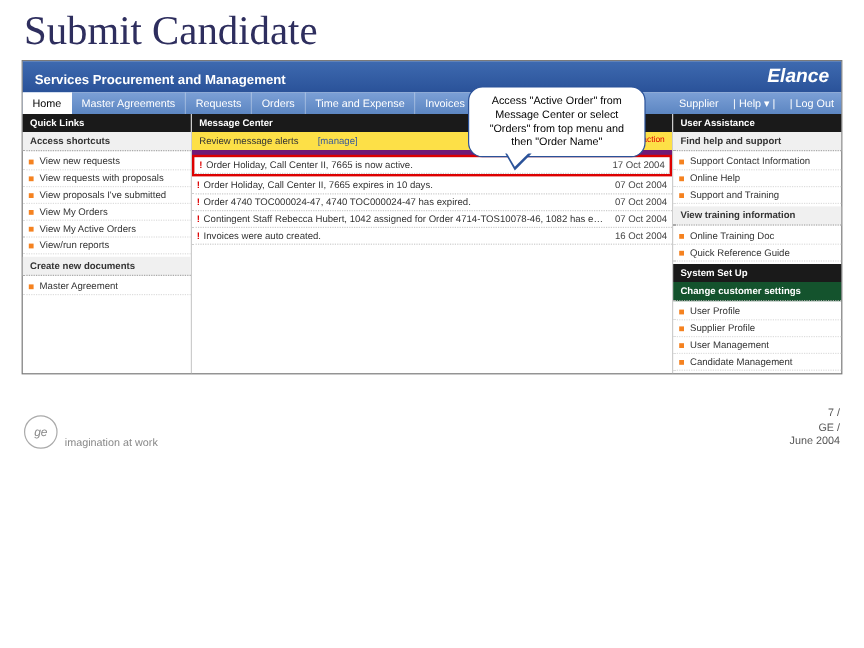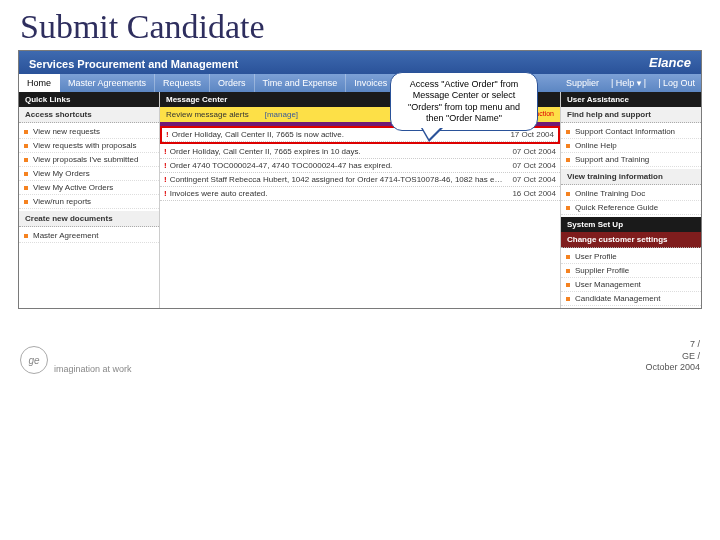--- a/index.html
+++ b/index.html
@@ -1,34 +1,34 @@
 <!DOCTYPE html>
 <html><head>
 <meta charset="utf-8">
 <style>
 html,body{margin:0;padding:0;font-family:Arial,Helvetica,sans-serif;background:#fff}
 .slide{width:720px;height:380px;position:relative;overflow:hidden;box-sizing:border-box}
 .title{font-size:34px;font-weight:300;color:#2e2e5e;padding:8px 0 4px 20px;font-family:Georgia,serif}
 .screenshot{margin:0 18px;border:1px solid #7a7a7a;position:relative;background:#fff}
 .hdr{background:linear-gradient(#3e6ab0,#2a5299);color:#fff;padding:4px 10px;font-size:11px;font-weight:bold;display:flex;justify-content:space-between;align-items:flex-end}
-.hdr-right{font-style:italic;font-size:13px}
+.hdr-right{font-style:italic;font-size:16px}
 .mainnav{background:linear-gradient(#7ca0d6,#5c86c2);display:flex;align-items:center;font-size:9px;color:#fff}
 .mainnav .tab{padding:4px 8px;border-right:1px solid rgba(255,255,255,.3)}
 .mainnav .tab.active{background:#fff;color:#000}
 .mainnav .spacer{flex:1}
 .mainnav .rl{padding:4px 6px}
 .body3{display:flex;font-size:8px;color:#333}
 .col{border-right:1px solid #ccc}
 .col:last-child{border-right:none}
 .left{width:140px;flex-shrink:0}
 .mid{flex:1;min-width:0}
 .right{width:140px;flex-shrink:0}
 .blkhd{background:#1a1a1a;color:#fff;padding:3px 6px;font-size:8px;font-weight:bold}
 .subhd{background:#f0f0f0;border-bottom:1px dotted #aaa;padding:3px 6px;font-size:8px;font-weight:bold}
-.subhd.blue{background:#7f1d1d;color:#fff}
+.subhd.blue{background:#14532d;color:#fff}
 .lst{list-style:none;margin:0;padding:2px 0}
 .lst li{padding:2px 6px 2px 14px;position:relative;border-bottom:1px dotted #ddd}
 .lst li::before{content:"";position:absolute;left:5px;top:5px;width:4px;height:4px;background:#f58220}
 .msgrow{display:flex;padding:2px 4px;border-bottom:1px dotted #ccc}
 .msgrow .flag{color:#d00;font-weight:bold;margin-right:3px;flex-shrink:0}
 .msgrow .txt{flex:1;overflow:hidden;white-space:nowrap;text-overflow:ellipsis}
 .msgrow .date{color:#444;margin-left:6px;flex-shrink:0}
 .msghdr{display:flex;padding:3px 6px;background:#fde047;border-bottom:5px solid #701a75;font-size:8px}
 .msghdr .mng{color:#3a5a99;margin-left:16px}
 .msghdr .legend{margin-left:auto;color:#d00;font-size:7px}
@@ -144,16 +144,16 @@
     </div>
   </div>
 </div>
 
 <div class="footer">
   <div class="logo">ge</div>
   <div style="color:#888">imagination at work</div>
   <div class="ftxt">
     <span>7 /</span><br>
     <span>GE /</span><br>
-    <span>October 2004</span>
+    <span>June 2004</span>
   </div>
 </div>
 </div>
 
 </body></html>

